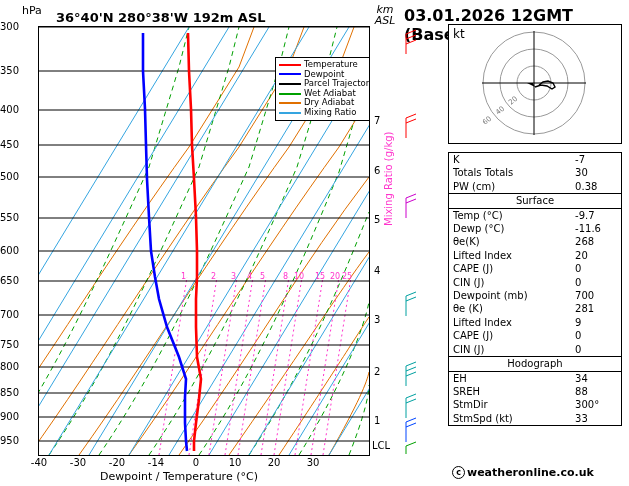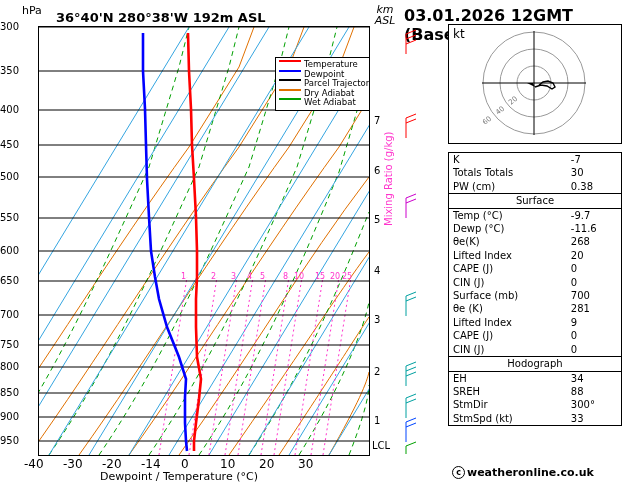--- a/index.html
+++ b/index.html
@@ -11,32 +11,32 @@
   #title-main{left:56px;top:10px;font-size:13px;font-weight:bold;}
   #km-label{left:372px;top:4px;font-size:11px;text-align:center;width:26px;line-height:11px;font-style:italic;}
   #title-date{left:404px;top:6px;font-size:16px;font-weight:bold;}
 
   
   #plot{left:38px;top:26px;width:330px;height:428px;border:1px solid #000;overflow:hidden;background:#fff;}
   #plot svg{display:block;}
   
   .plabel{font-size:10px;width:34px;left:0;}
   
-  .tlabel{font-size:12px;width:30px;}
+  .tlabel{font-size:10px;text-align:center;width:30px;}
   #xaxis-title{left:100px;top:470px;font-size:11px;}
   
   .kmlabel{font-size:10px;left:374px;width:16px;text-align:left;}
   #lcl-label{left:372px;top:440px;font-size:10px;}
   
   #mixlabel{left:383px;top:226px;font-size:10px;color:#ff33cc;
             transform:rotate(-90deg);transform-origin:left top;white-space:nowrap;}
   
   #legend{left:236px;top:30px;width:128px;border:1px solid #000;background:#fff;
           padding:2px 3px;font-size:8.5px;line-height:9.6px;}
-  #legend .row{display:flex;gap:3px;height:9.6px;}
+  #legend .row{display:flex;align-items:center;gap:3px;height:9.6px;}
   #legend .sw{width:22px;height:0;border-top-width:2px;border-top-style:solid;flex:0 0 22px;}
 
   
   #hodo{left:448px;top:24px;width:172px;height:118px;border:1px solid #000;background:#fff;}
   #hodo .kt{position:absolute;left:4px;top:2px;font-size:12px;}
 
   
   #indices{left:448px;top:152px;width:172px;border:1px solid #000;background:#fff;
            font-size:10px;}
   #indices table{border-collapse:collapse;width:100%;}
@@ -161,26 +161,30 @@
       </div>
     <div class="row">
         <span class="sw" style="border-top-color:#0000ff"></span>
         <span>Dewpoint</span>
       </div>
     <div class="row">
         <span class="sw" style="border-top-color:#000000"></span>
         <span>Parcel Trajectory</span>
       </div>
     <div class="row">
+        <span class="sw" style="border-top-color:#00a000"></span>
+        <span>Wet Adiabat</span>
+      </div>
+    <div class="row">
         <span class="sw" style="border-top-color:#e07000"></span>
         <span>Dry Adiabat</span>
       </div>
     <div class="row">
-        <span class="sw" style="border-top-color:#00a000"></span>
-        <span>Wet Adiabat</span>
+        <span class="sw" style="border-top-color:#35a5e0"></span>
+        <span>Mixing Ratio</span>
       </div>
   </div>
 </div>
 
 <div class="abs plabel" style="top:21px">300</div>
 <div class="abs plabel" style="top:65px">350</div>
 <div class="abs plabel" style="top:104px">400</div>
 <div class="abs plabel" style="top:139px">450</div>
 <div class="abs plabel" style="top:171px">500</div>
 <div class="abs plabel" style="top:212px">550</div>
@@ -309,21 +313,21 @@
         </tr>
     <tr>
           <td>CAPE (J)</td>
           <td class="val">0</td>
         </tr>
     <tr>
           <td>CIN (J)</td>
           <td class="val">0</td>
         </tr>
     <tr>
-          <td>Surface (mb)</td>
+          <td>Dewpoint (mb)</td>
           <td class="val">700</td>
         </tr>
     <tr>
           <td>θe (K)</td>
           <td class="val">281</td>
         </tr>
     <tr>
           <td>Lifted Index</td>
           <td class="val">9</td>
         </tr>

